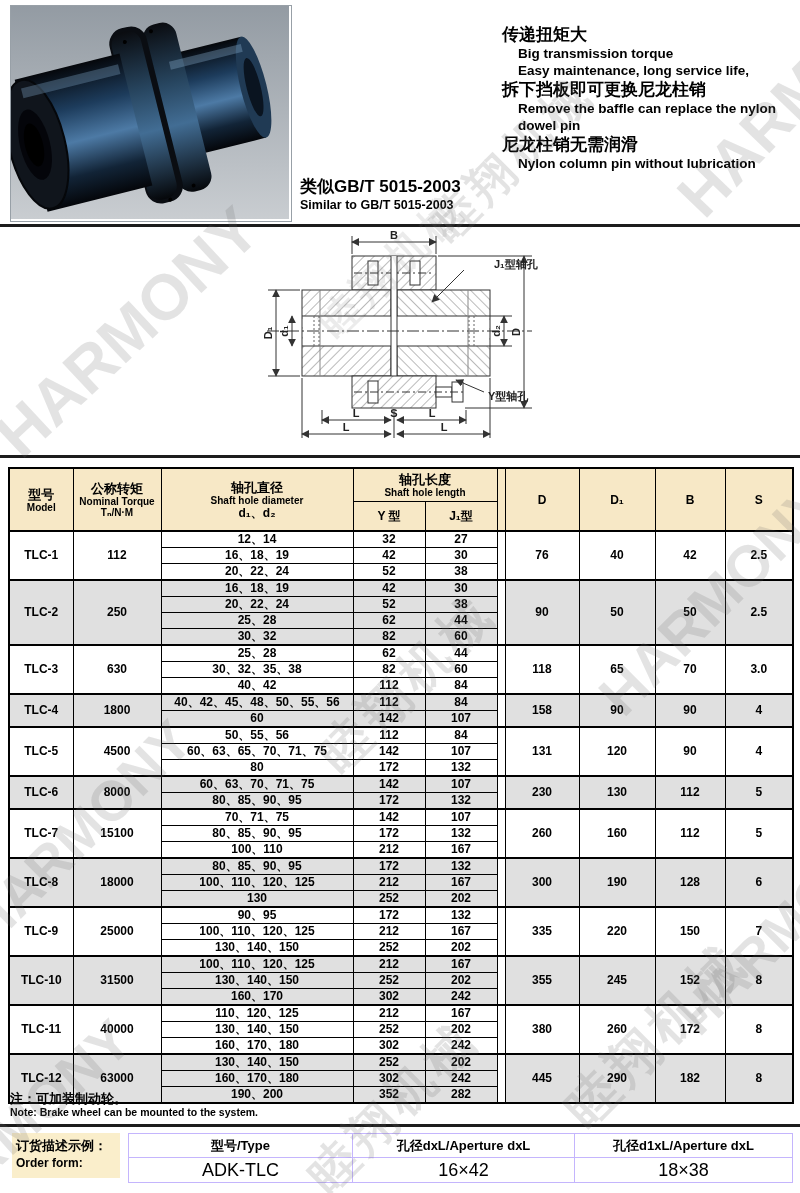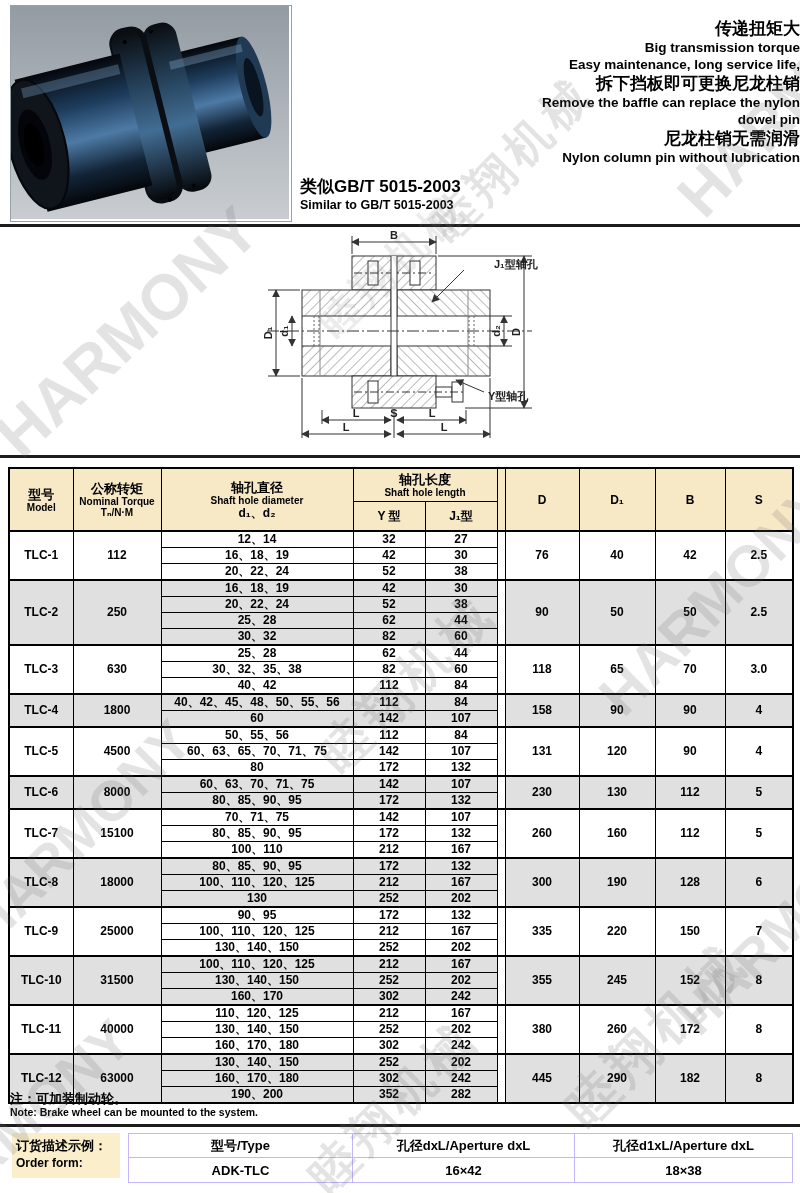--- a/index.html
+++ b/index.html
@@ -14,21 +14,21 @@
   .wm4{left:300px;top:238px;font-size:40px;transform:rotate(-44deg);opacity:.13;}
   .wm5{left:565px;top:565px;font-size:58px;transform:rotate(-45deg);}
   .wm6{left:295px;top:650px;font-size:50px;transform:rotate(-45deg);}
   .wm7{left:-65px;top:800px;font-size:56px;transform:rotate(-45deg);}
   .wm8{left:645px;top:895px;font-size:54px;transform:rotate(-45deg);}
   .wm9{left:540px;top:1000px;font-size:52px;transform:rotate(-45deg);}
   .wm10{left:-130px;top:1095px;font-size:56px;transform:rotate(-42deg);}
   .wm11{left:285px;top:1075px;font-size:48px;transform:rotate(-45deg);}
   
   .photo{position:absolute;left:10px;top:5px;width:280px;height:215px;border:1px solid #98a0a7;z-index:2;}
-  .features{position:absolute;left:502px;top:18px;z-index:2;text-align:right;}
+  .features{position:absolute;left:502px;top:24px;z-index:2;}
   .feature-zh{font-size:17px;font-weight:700;line-height:21px;}
   .feature-en{font-size:13.5px;font-weight:700;line-height:17px;padding-left:16px;}
   .standard{position:absolute;left:300px;top:176px;z-index:2;}
   .standard-zh{font-size:17px;font-weight:700;line-height:21px;}
   .standard-en{font-size:12.5px;font-weight:700;line-height:17px;}
   .rule{position:absolute;left:0;width:800px;background:#1c1c1c;z-index:4;}
   .rule-top{top:224px;height:3px;}
   .rule-mid{top:455px;height:3px;}
   .rule-low{top:1124px;height:2.5px;}
   
@@ -56,21 +56,21 @@
   .note-en{font-size:10.5px;font-weight:700;line-height:13px;}
   
   .order-label{position:absolute;left:12px;top:1133px;width:104px;height:45px;background:#FAEECB;
                z-index:2;padding-left:4px;}
   .order-label-zh{font-size:13px;font-weight:700;line-height:20px;margin-top:3px;}
   .order-label-en{font-size:12px;font-weight:700;line-height:15px;}
   .order-table{position:absolute;left:128px;top:1133px;width:664px;border-collapse:collapse;
                table-layout:fixed;z-index:2;border:1.5px solid #000;}
   .order-table th,.order-table td{border:1px solid #c4b5fd;text-align:center;padding:0;}
   .order-table th{font-size:13px;font-weight:700;height:23px;background:#fff;}
-  .order-table td{font-size:13px;font-weight:700;height:24px;}
+  .order-table td{font-size:18px;font-weight:400;height:24px;}
 </style>
 </head>
 <body>
 
 <div class="page">
 
   <span class="wm wm1">HARMONY</span>
   <span class="wm wm2 wm-cjk">睦翔机械</span>
   <span class="wm wm3">HARMONY</span>
   <span class="wm wm4 wm-cjk">睦翔机械</span>

